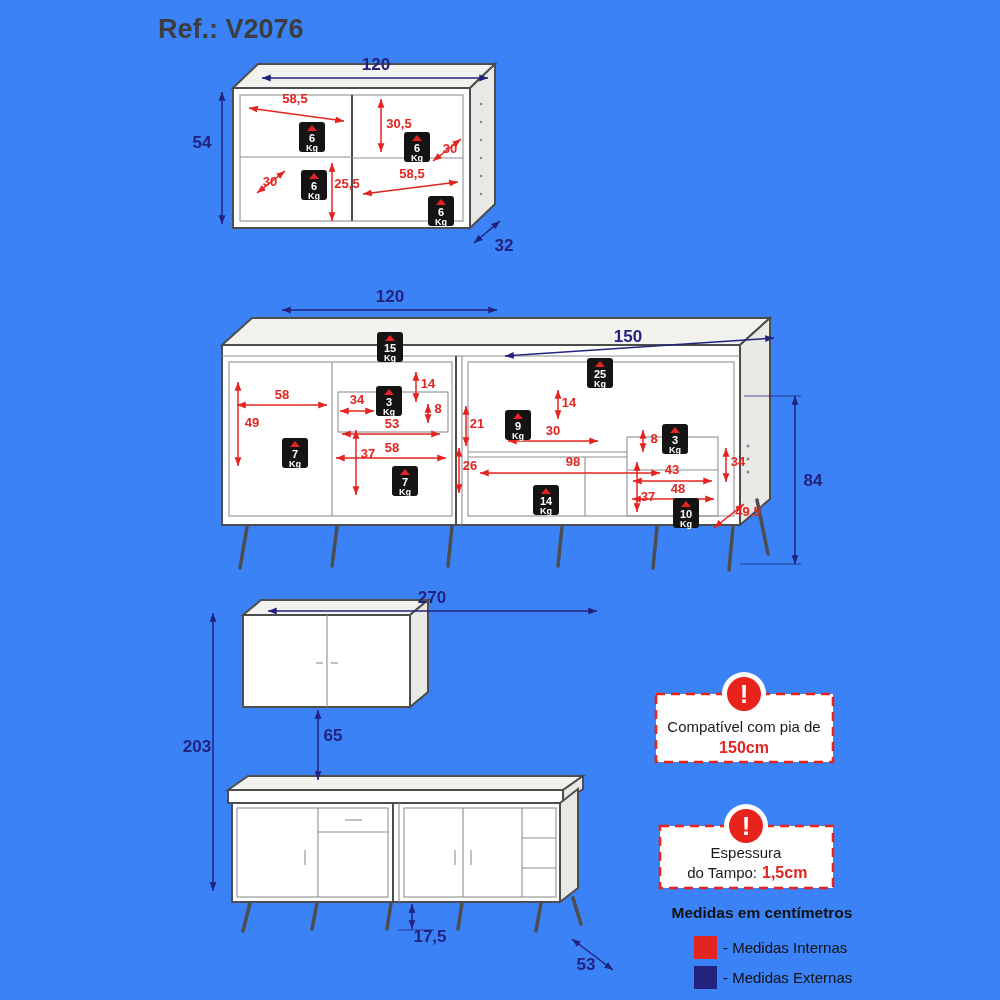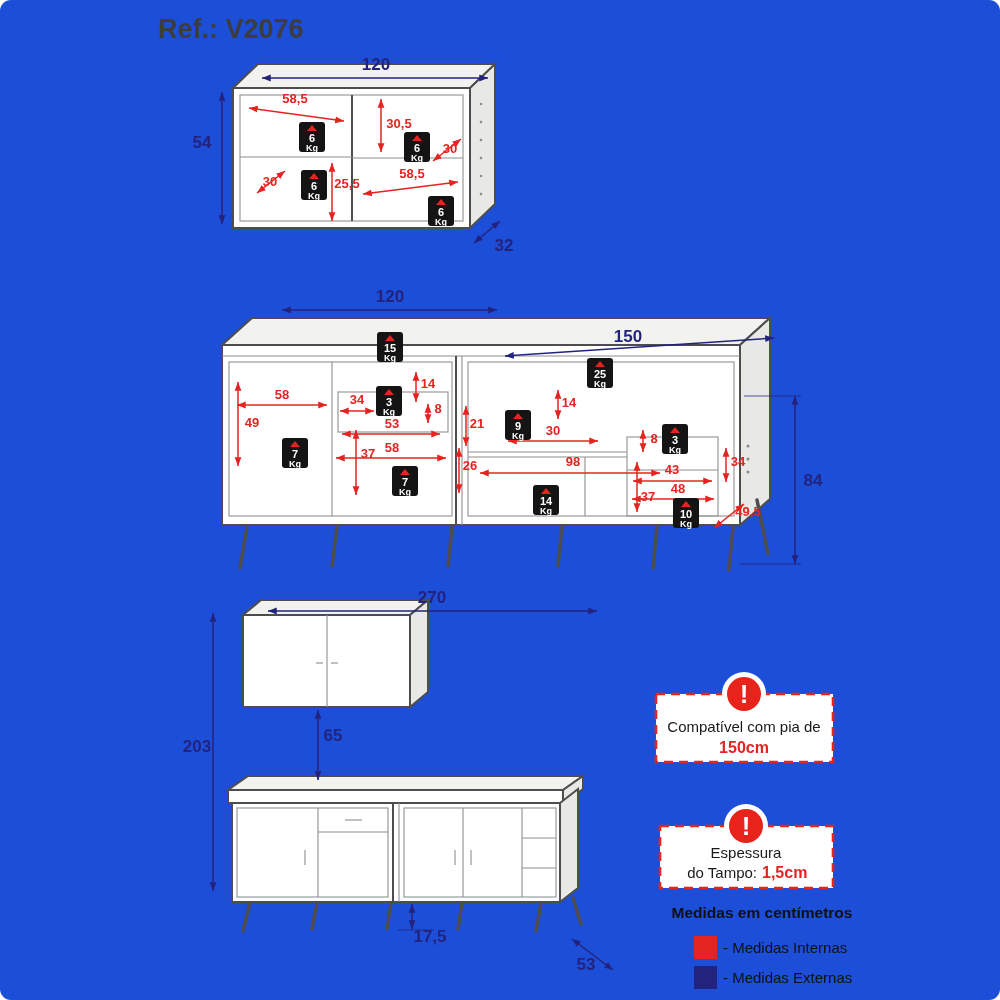--- a/index.html
+++ b/index.html
@@ -1,16 +1,16 @@
 <!DOCTYPE html>
 <html><head>
 <meta charset="utf-8">
 <style>
   html,body{margin:0;padding:0;background:#ffffff;}
-  .page{position:relative;width:1000px;height:1000px;background:#1d4ed8;overflow:hidden;border-radius:11px;}
+  .page{position:relative;width:1000px;height:1000px;background:#3b82f6;overflow:hidden;}
   svg{display:block;}
   svg text{font-family:"Liberation Sans","DejaVu Sans",sans-serif;}
   .title{font-size:27px;font-weight:600;fill:#3d3d3d;}
   .face{fill:#ffffff;stroke:#4d4d4d;stroke-width:2;}
   .face-top{fill:#f2f2ef;}
   .face-side{fill:#e8e8e4;}
   .inner{fill:none;stroke:#9a9a9a;stroke-width:1.2;}
   .edge{stroke:#4d4d4d;stroke-width:2;fill:none;}
   .edge-thin{stroke:#8d8d8d;stroke-width:1.1;fill:none;}
   .leg{stroke:#4d4d4d;stroke-width:3.5;stroke-linecap:round;}

